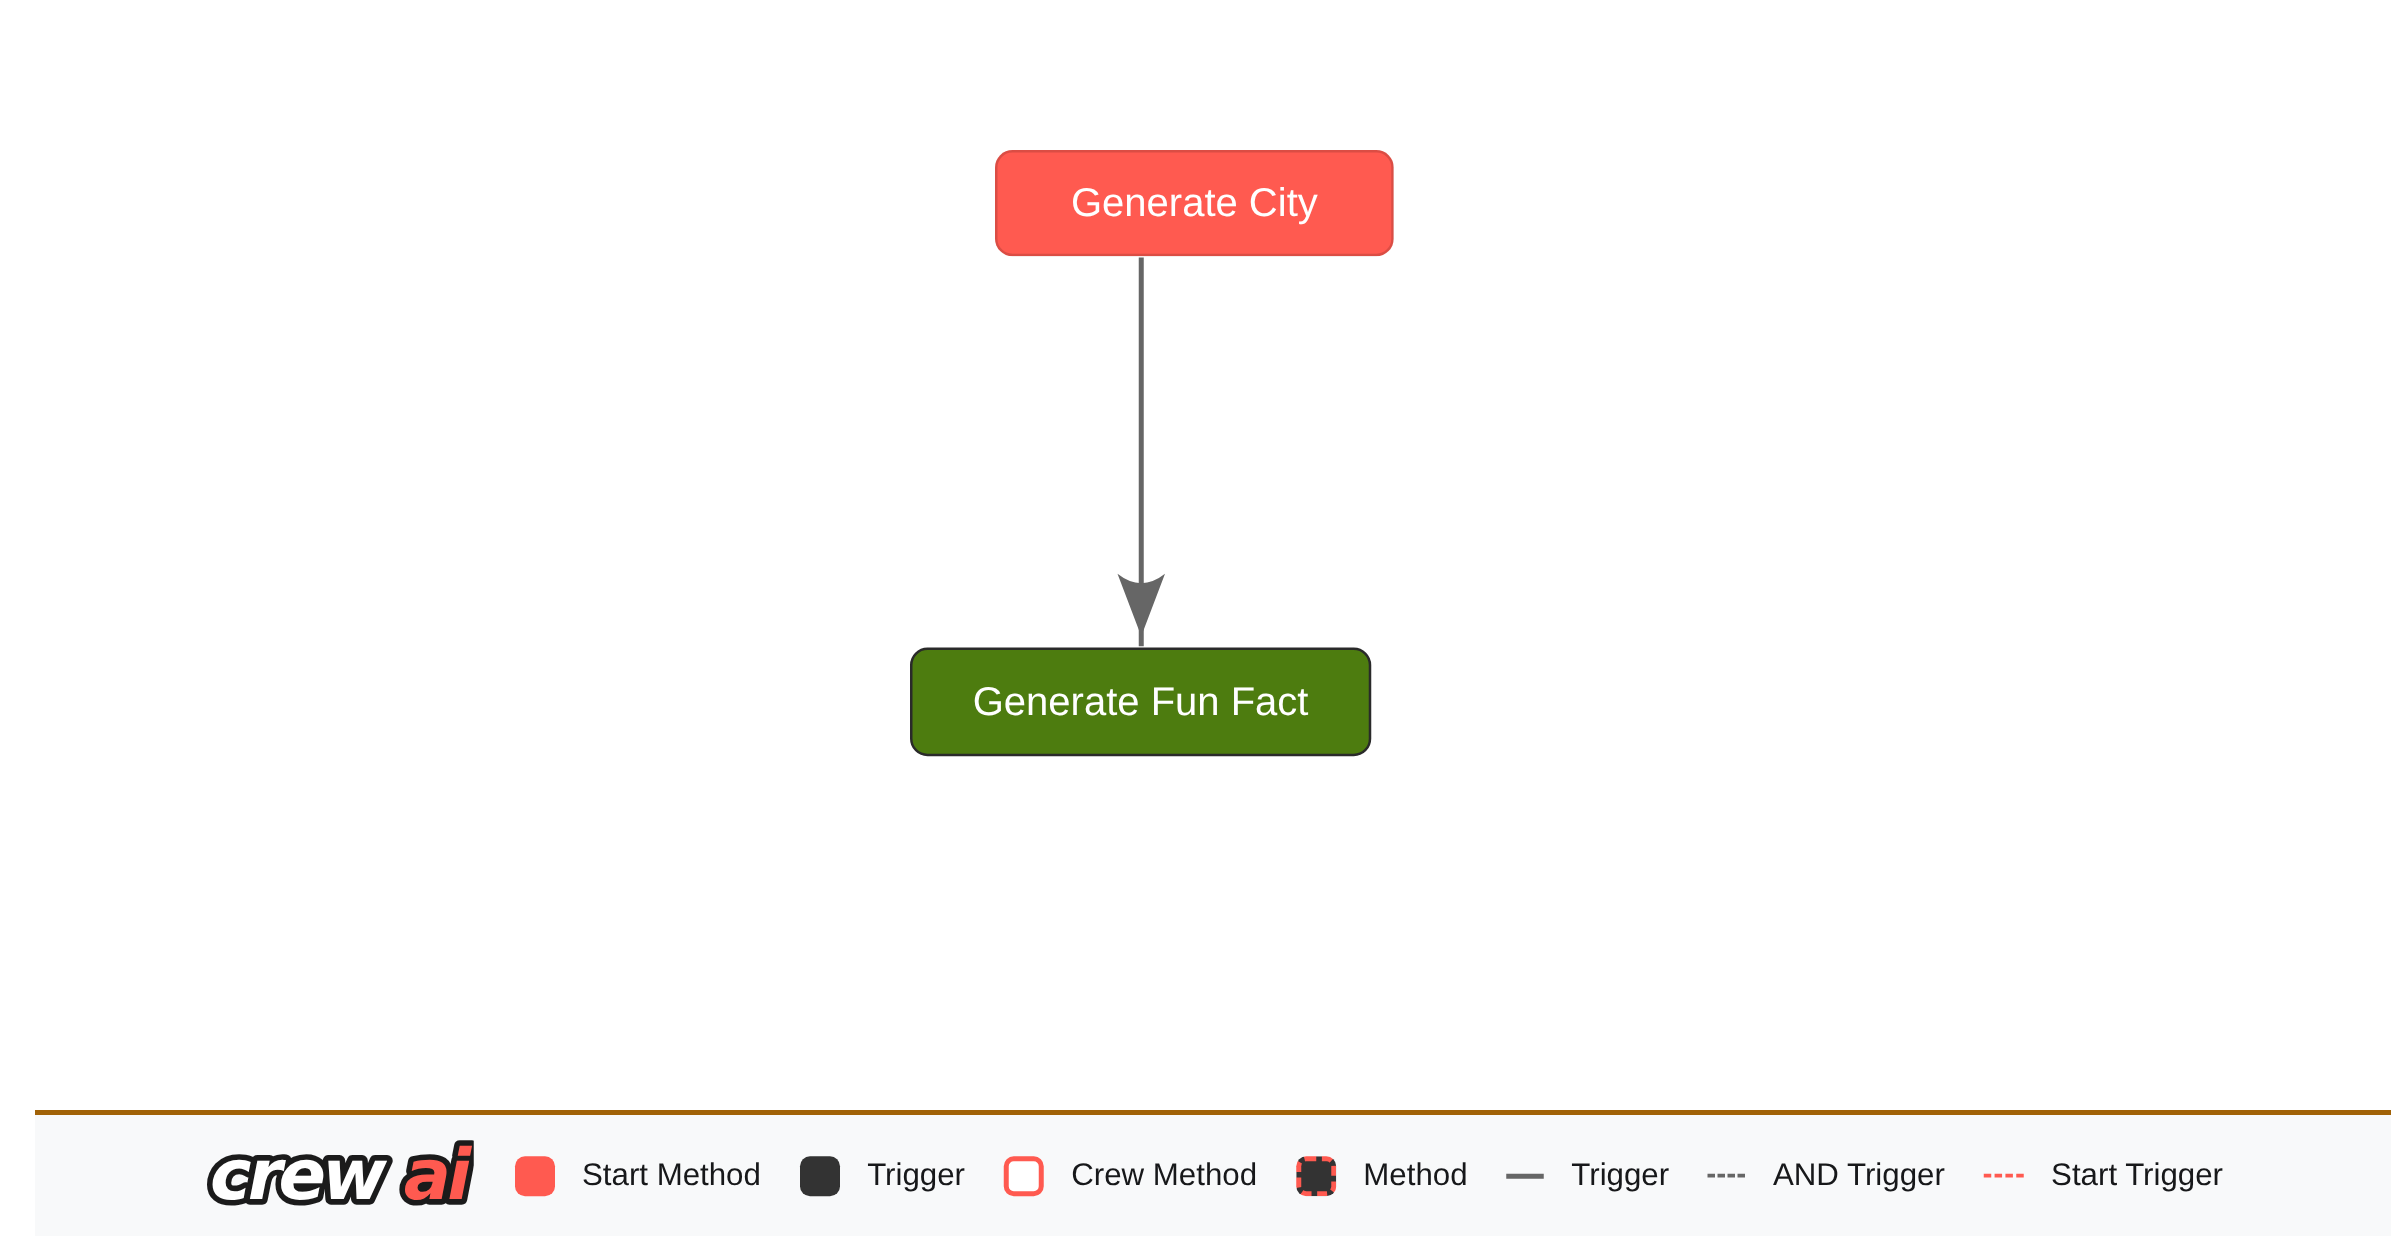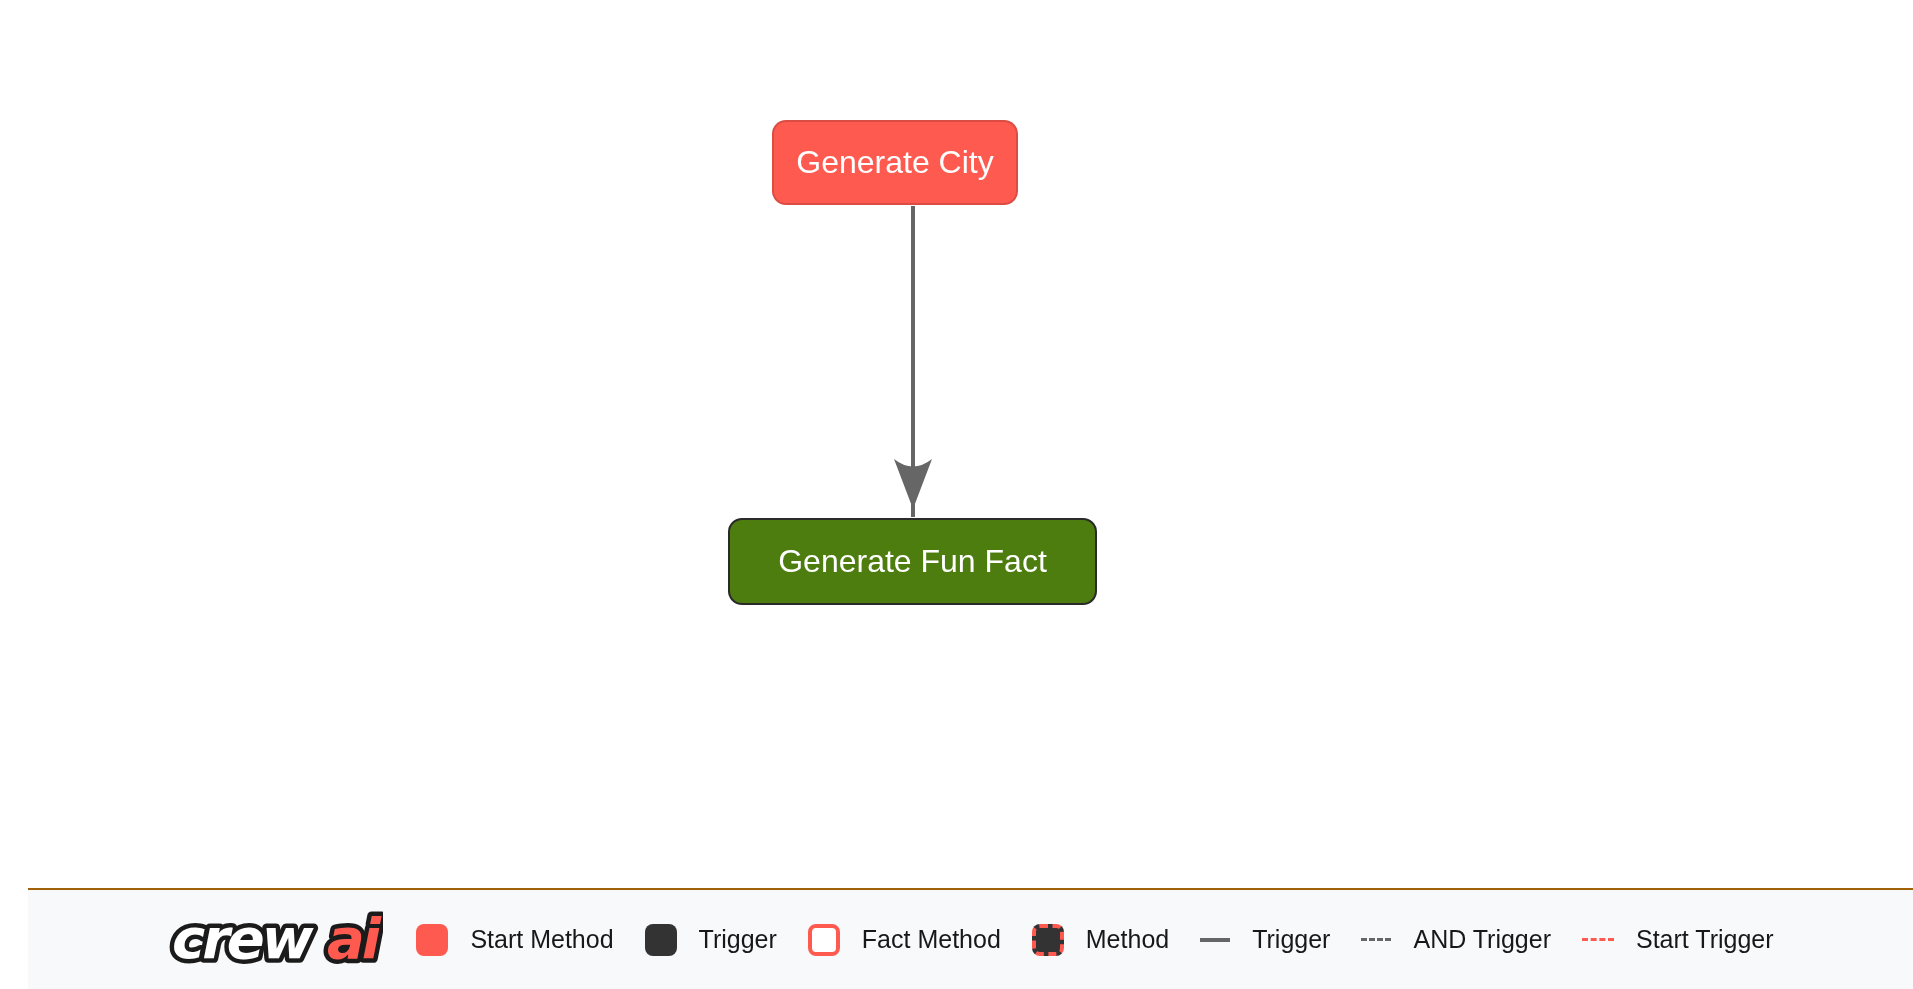--- a/index.html
+++ b/index.html
@@ -17,34 +17,34 @@
   .node {
     position: absolute;
     display: flex; align-items: center; justify-content: center;
     color: #ffffff;
     font-size: 32px;
     border-radius: 14px;
     white-space: nowrap;
     cursor: pointer;
   }
   .node-start {
-    left: 772px; top: 120px; width: 246px; height: 85px;
+    left: 796px; top: 120px; width: 319px; height: 85px;
     background: #FF5A50;
     border: 2px solid rgba(0,0,0,0.14);
   }
   .node-method {
     left: 728px; top: 518px; width: 369px; height: 87px;
     background: #4d7c0f;
     border: 2px solid #2a2a2a;
   }
   
   .legend {
     height: 101px; flex: 0 0 101px;
     background: #F8F9FA;
-    border-top: 2px solid #a16207;
+    border-top: 4px solid #a16207;
     display: flex; align-items: center; justify-content: center;
     gap: 31px;
     margin-left: 28px;
   }
   .legend-item {
     display: flex; align-items: center; gap: 22px;
     color: #17181a; font-size: 25px;
   }
   .sw {
     width: 32px; height: 32px; border-radius: 8px; flex: 0 0 auto;
@@ -105,21 +105,21 @@
       <span>Start Method</span>
     </div>
 
     <div class="legend-item">
       <span class="sw sw-method"></span>
       <span>Trigger</span>
     </div>
 
     <div class="legend-item">
       <span class="sw sw-crew"></span>
-      <span>Fact Method</span>
+      <span>Crew Method</span>
     </div>
 
     <div class="legend-item">
       <span class="sw sw-router"></span>
       <span>Method</span>
     </div>
 
     <div class="legend-item">
       <span class="ln ln-solid"></span>
       <span>Trigger</span>

